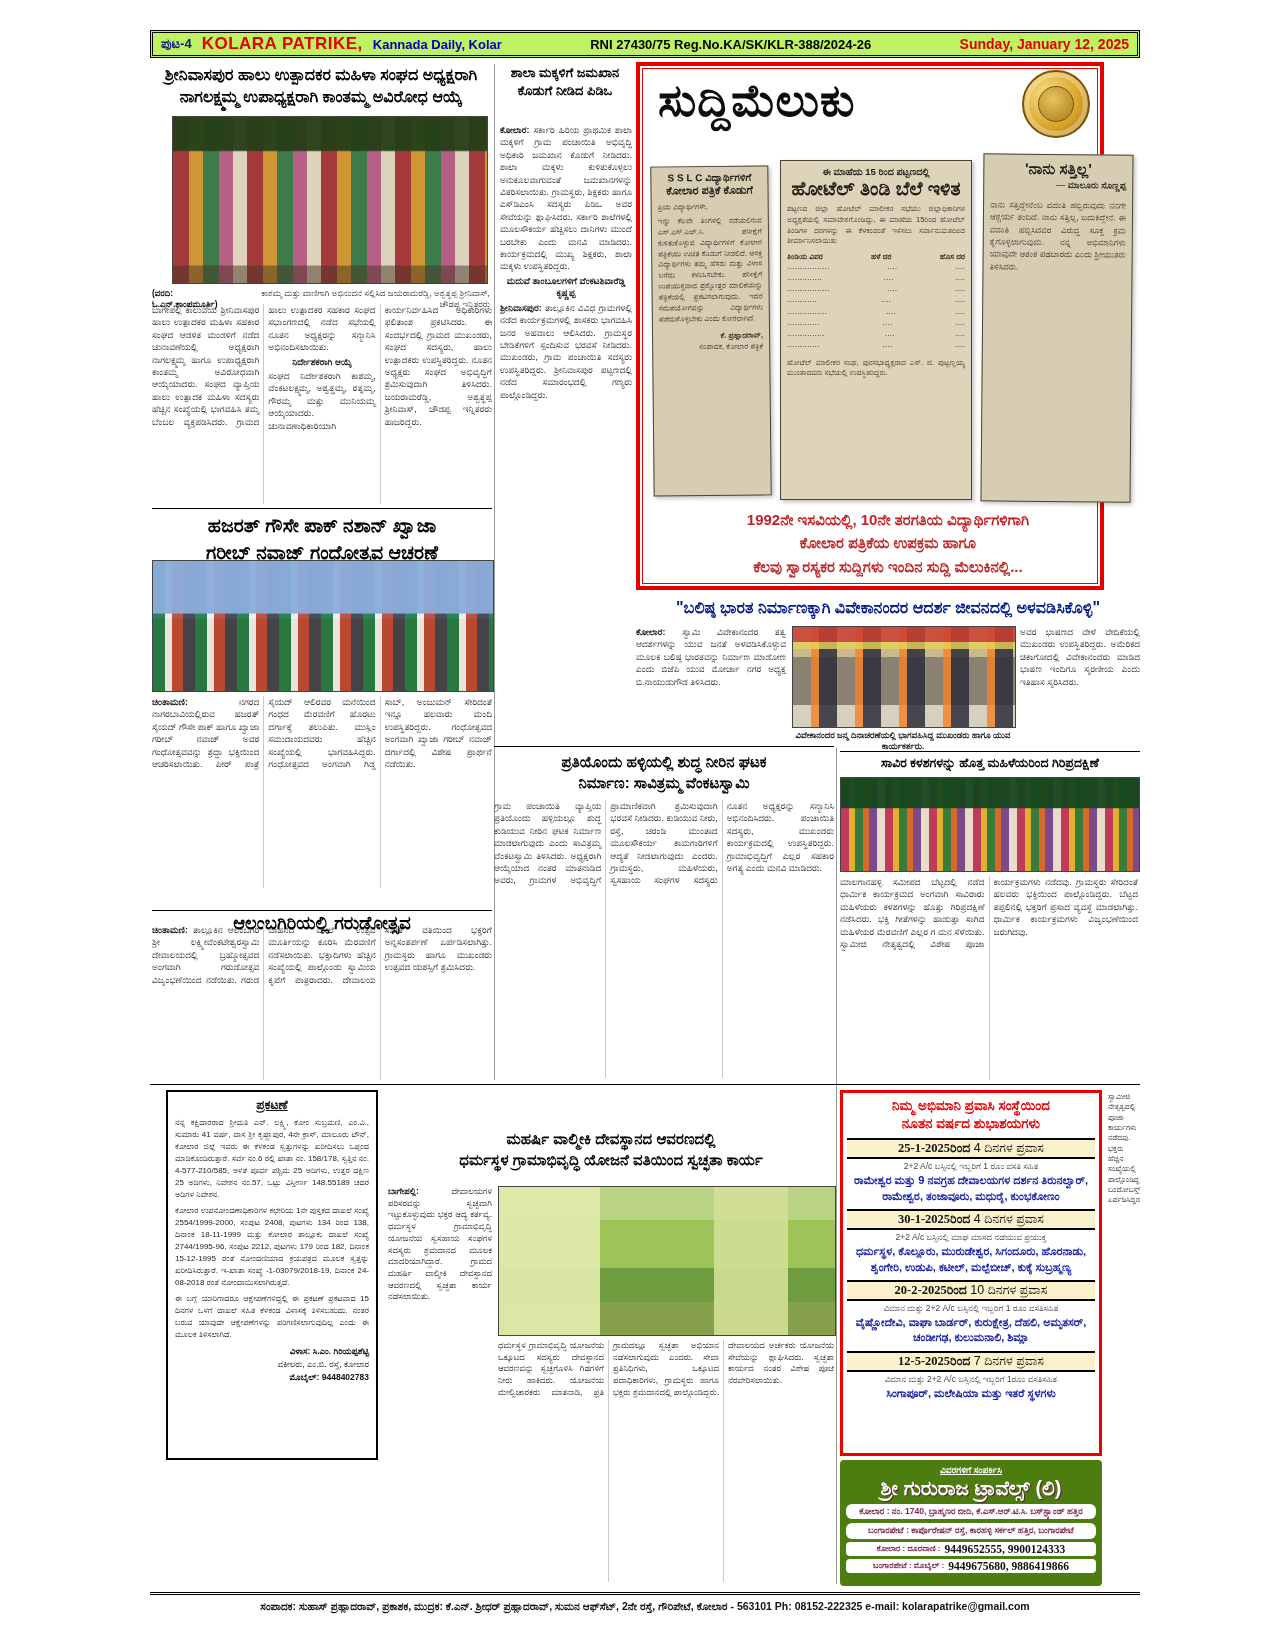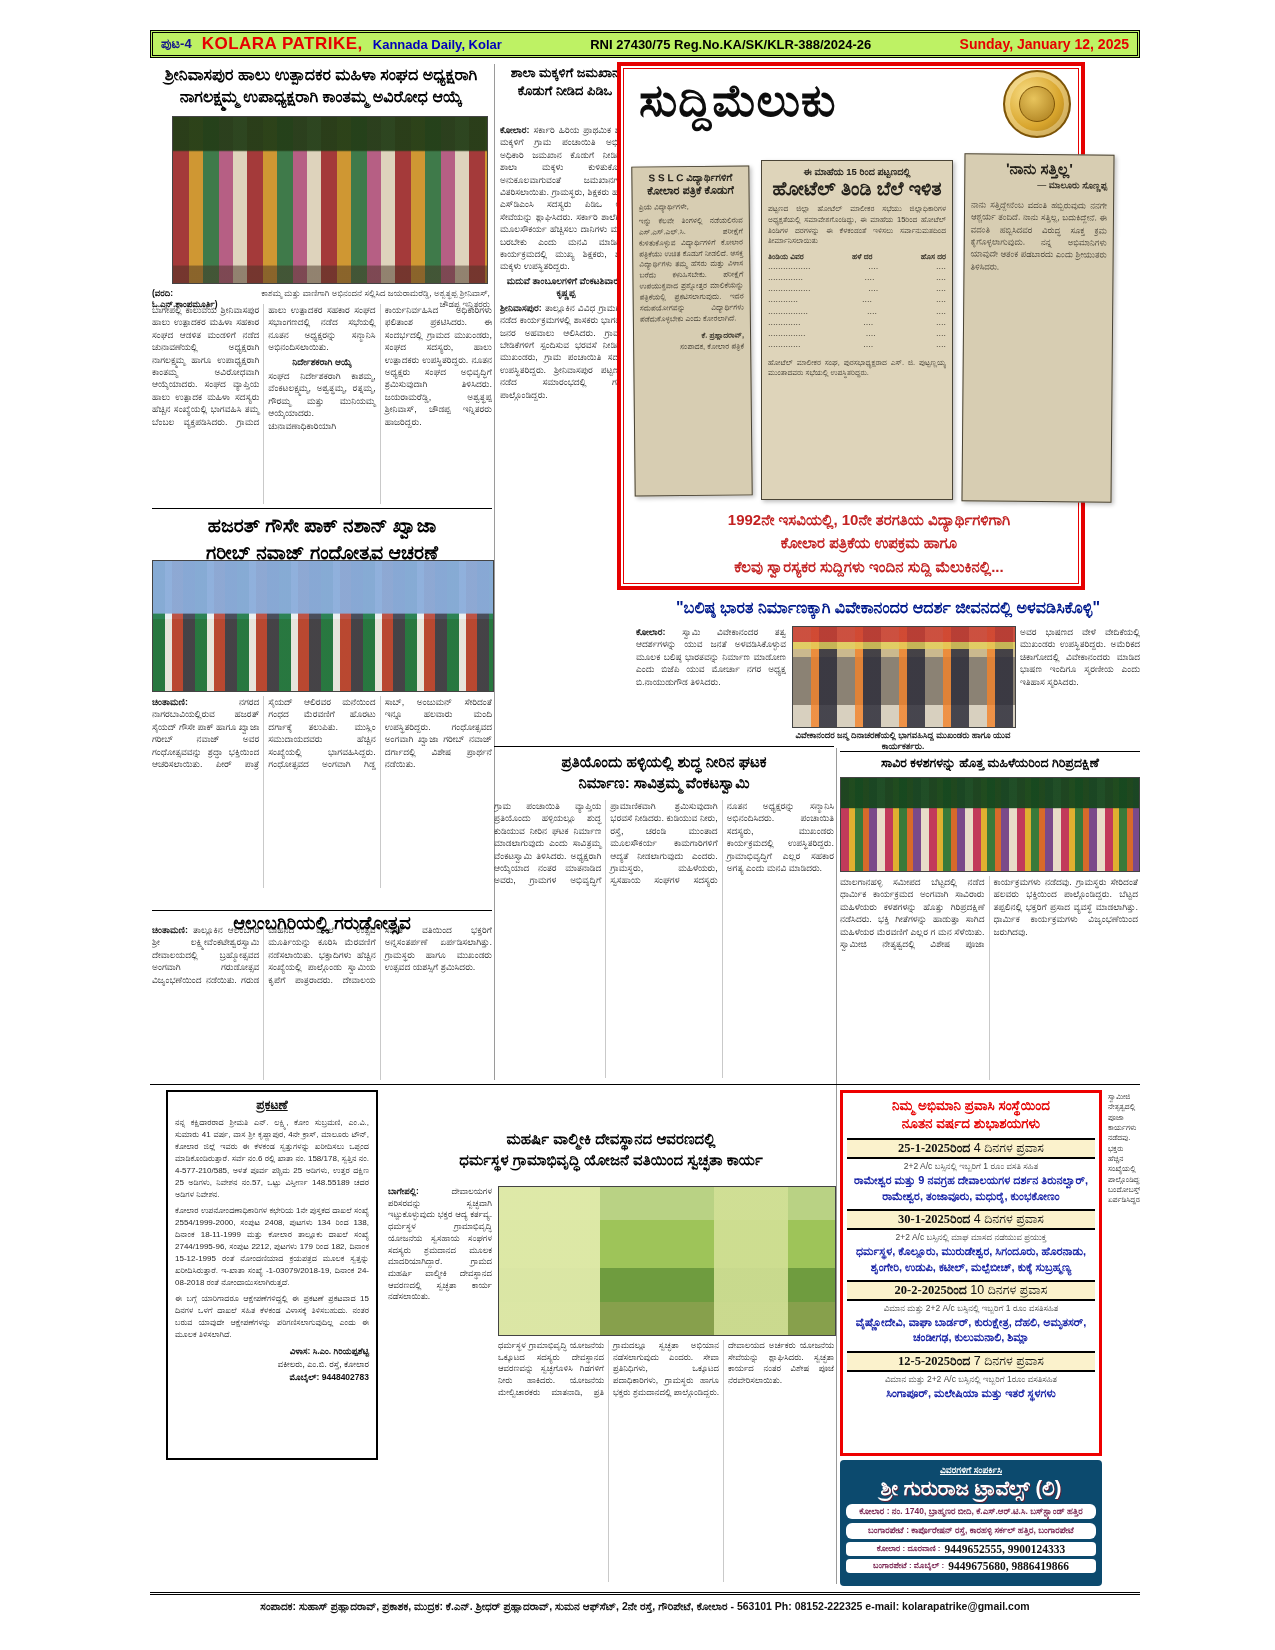--- a/index.html
+++ b/index.html
@@ -30,21 +30,21 @@
   .redcap{color:#c32222;font-weight:bold;text-align:center;font-size:15px;line-height:1.55;}
   .rowline{display:flex;justify-content:space-between;font-size:7.5px;color:#39342a;line-height:1.5;}
   
   .sched{border:3px solid #ee0000;background:#fff;box-sizing:border-box;padding:4px;}
   .sched .title{color:#e60000;font-weight:bold;text-align:center;font-size:13.5px;line-height:1.35;}
   .datebar{background:#fbf2cc;border-top:2px solid #000;border-bottom:2px solid #000;text-align:center;font-size:12.5px;padding:1px 0;margin-top:5px;}
   .datebar b{font-family:"Liberation Serif",serif;}
   .note{font-size:8.5px;color:#444;text-align:center;margin-top:2px;}
   .dest{color:#1520a6;font-weight:bold;text-align:center;font-size:11px;line-height:1.4;margin-top:1px;}
   
-  .travels{background:#0c4a6e;border-radius:4px;box-sizing:border-box;padding:5px 6px;text-align:center;}
+  .travels{background:#4d7c0f;border-radius:4px;box-sizing:border-box;padding:5px 6px;text-align:center;}
   .travels .lbl{color:#fff;font-size:9px;font-weight:bold;text-decoration:underline;}
   .travels .nm{color:#fff;font-size:20px;font-weight:bold;text-shadow:1px 1px 0 #5e2238;line-height:1.2;}
   .wbox{background:#fff;border-radius:6px;color:#7c2a55;font-weight:bold;font-size:8.5px;line-height:1.35;padding:2px 4px;margin-top:4px;}
   .phrow{background:#fff;border-radius:4px;display:flex;align-items:center;justify-content:center;gap:4px;margin-top:3px;padding:1px 2px;}
   .phrow .pl{color:#7c2a55;font-weight:bold;font-size:8px;}
   .phrow .pn{color:#101010;font-weight:bold;font-size:11.5px;font-family:"Liberation Serif",serif;}
   
   .notice{border:2px solid #000;box-sizing:border-box;padding:6px 7px;}
   .notice .t{text-align:center;font-weight:bold;font-size:12.5px;text-decoration:underline;}
   .notice .b{font-size:8px;text-align:justify;line-height:1.5;color:#222;}
@@ -103,21 +103,21 @@
 <div class="abs hl" style="left:498px;top:64px;width:134px;font-size:13px;">ಶಾಲಾ ಮಕ್ಕಳಿಗೆ ಜಮಖಾನ ಕೊಡುಗೆ ನೀಡಿದ ಪಿಡಿಒ</div>
 <div class="abs jt" style="left:500px;top:124px;width:132px;height:616px;font-size:9px;">
   <b class="dl">ಕೋಲಾರ:</b>
   <span>ಸರ್ಕಾರಿ ಹಿರಿಯ ಪ್ರಾಥಮಿಕ ಶಾಲಾ ಮಕ್ಕಳಿಗೆ ಗ್ರಾಮ ಪಂಚಾಯಿತಿ ಅಭಿವೃದ್ಧಿ ಅಧಿಕಾರಿ ಜಮಖಾನ ಕೊಡುಗೆ ನೀಡಿದರು. ಶಾಲಾ ಮಕ್ಕಳು ಕುಳಿತುಕೊಳ್ಳಲು ಅನುಕೂಲವಾಗುವಂತೆ ಜಮಖಾನಗಳನ್ನು ವಿತರಿಸಲಾಯಿತು. ಗ್ರಾಮಸ್ಥರು, ಶಿಕ್ಷಕರು ಹಾಗೂ ಎಸ್‌ಡಿಎಂಸಿ ಸದಸ್ಯರು ಪಿಡಿಒ ಅವರ ಸೇವೆಯನ್ನು ಶ್ಲಾಘಿಸಿದರು. ಸರ್ಕಾರಿ ಶಾಲೆಗಳಲ್ಲಿ ಮೂಲಸೌಕರ್ಯ ಹೆಚ್ಚಿಸಲು ದಾನಿಗಳು ಮುಂದೆ ಬರಬೇಕು ಎಂದು ಮನವಿ ಮಾಡಿದರು. ಕಾರ್ಯಕ್ರಮದಲ್ಲಿ ಮುಖ್ಯ ಶಿಕ್ಷಕರು, ಶಾಲಾ ಮಕ್ಕಳು ಉಪಸ್ಥಿತರಿದ್ದರು.</span>
   <span class="subhead">ಮದುವೆ ತಾಂಬೂಲಗಳಿಗೆ ವೆಂಕಟಶಿವಾರೆಡ್ಡಿ ಕೃಷ್ಣಪ್ಪ</span>
   <b class="dl">ಶ್ರೀನಿವಾಸಪುರ:</b>
   <span>ತಾಲ್ಲೂಕಿನ ವಿವಿಧ ಗ್ರಾಮಗಳಲ್ಲಿ ನಡೆದ ಕಾರ್ಯಕ್ರಮಗಳಲ್ಲಿ ಶಾಸಕರು ಭಾಗವಹಿಸಿ ಜನರ ಅಹವಾಲು ಆಲಿಸಿದರು. ಗ್ರಾಮಸ್ಥರ ಬೇಡಿಕೆಗಳಿಗೆ ಸ್ಪಂದಿಸುವ ಭರವಸೆ ನೀಡಿದರು. ಮುಖಂಡರು, ಗ್ರಾಮ ಪಂಚಾಯಿತಿ ಸದಸ್ಯರು ಉಪಸ್ಥಿತರಿದ್ದರು. ಶ್ರೀನಿವಾಸಪುರ ಪಟ್ಟಣದಲ್ಲಿ ನಡೆದ ಸಮಾರಂಭದಲ್ಲಿ ಗಣ್ಯರು ಪಾಲ್ಗೊಂಡಿದ್ದರು.</span>
 </div>
 <div class="abs vrule" style="left:494px;top:64px;height:1016px;"></div>
 
-<div class="abs redbox" style="left:617px;top:62px;width:468px;height:528px;">
+<div class="abs redbox" style="left:636px;top:62px;width:468px;height:528px;">
   <div class="inner"></div>
   <div class="abs bigtitle" style="left:18px;top:12px;">ಸುದ್ದಿಮೆಲುಕು</div>
   <div class="abs seal" style="right:10px;top:4px;width:64px;height:64px;">
     <div class="core"></div>
   </div>
 
   <div class="abs clip" style="left:12px;top:100px;width:118px;height:330px;transform:rotate(-.6deg);">
     <div class="t" style="font-size:10px;">S S L C ವಿದ್ಯಾರ್ಥಿಗಳಿಗೆ</div>
     <div class="t" style="font-size:11px;">ಕೋಲಾರ ಪತ್ರಿಕೆ ಕೊಡುಗೆ</div>
     <div class="b" style="margin-top:5px;">ಪ್ರಿಯ ವಿದ್ಯಾರ್ಥಿಗಳೇ,</div>

